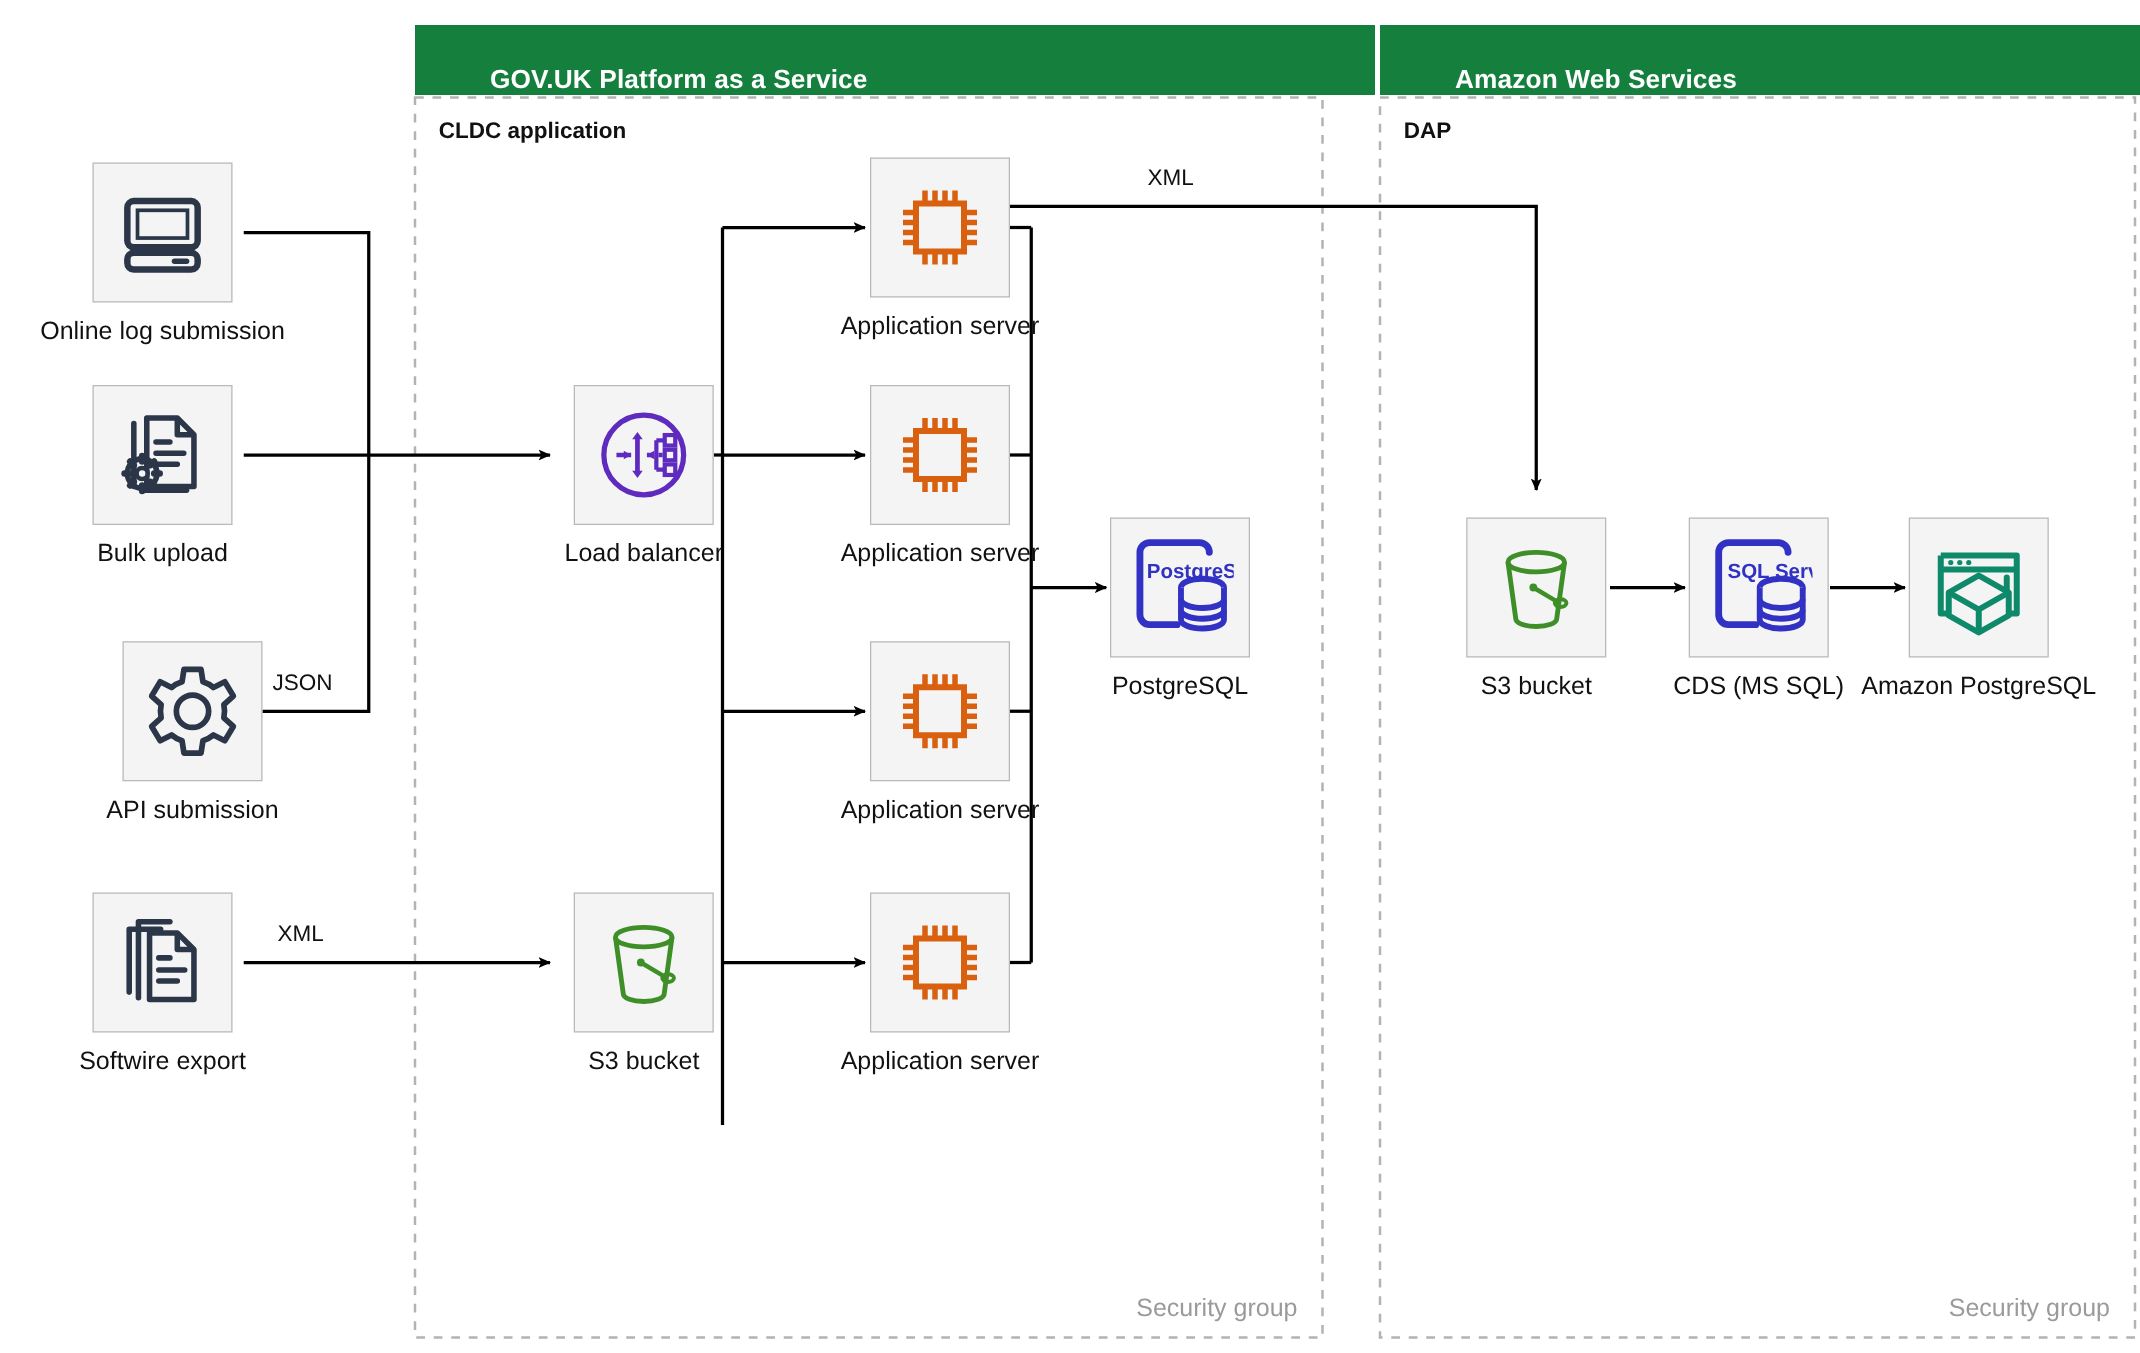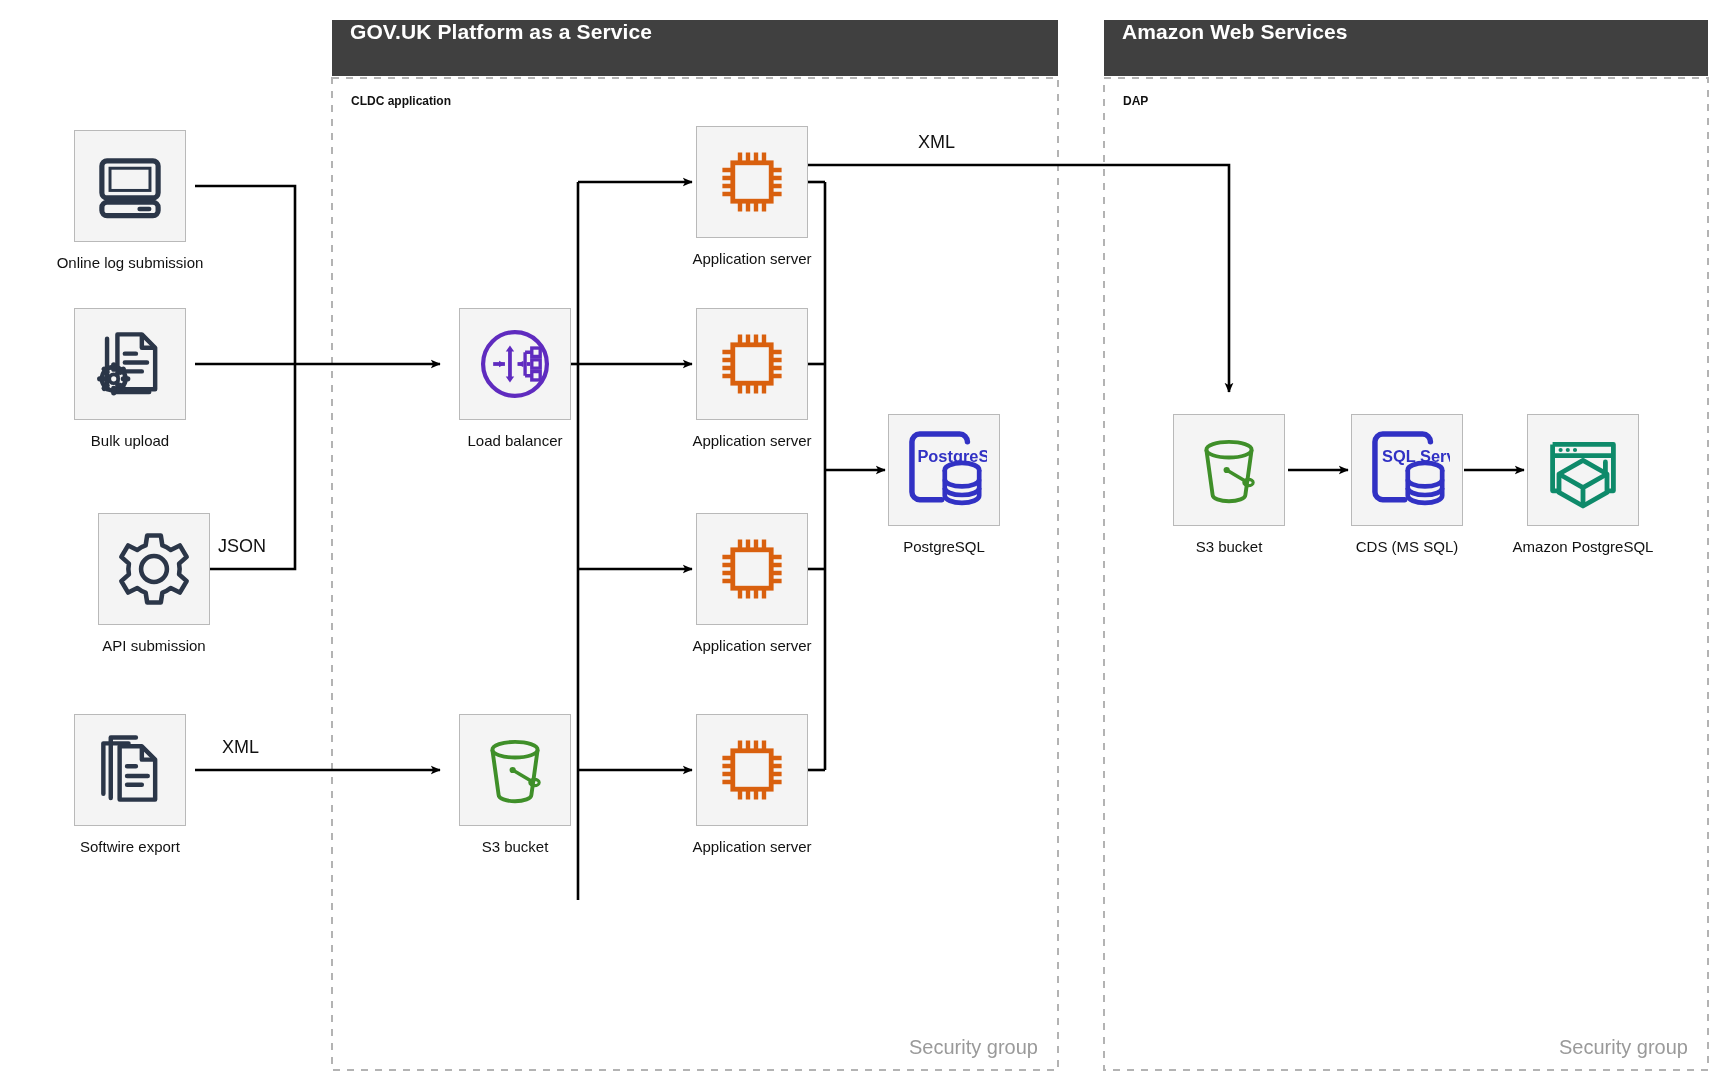--- a/index.html
+++ b/index.html
@@ -1,28 +1,28 @@
 <!DOCTYPE html>
 <html><head>
 <meta charset="utf-8">
 <style>
   html,body{margin:0;padding:0;background:#ffffff;}
   body{width:1712px;height:1082px;font-family:"Liberation Sans",sans-serif;position:relative;overflow:hidden;}
   #stage{position:relative;width:1712px;height:1082px;}
   svg.layer{position:absolute;left:0;top:0;width:1712px;height:1082px;}
 
-  .group-header{position:absolute;background:#404040;display:flex;align-items:flex-start;}
+  .group-header{position:absolute;background:#15803d;display:flex;align-items:flex-end;padding-left:42px;}
   .group-header span{color:#ffffff;font-weight:bold;font-size:21px;letter-spacing:.1px;padding-left:18px;}
 
-  .zone-title{position:absolute;font-weight:bold;font-size:12px;color:#111111;}
+  .zone-title{position:absolute;font-weight:bold;font-size:18px;color:#111111;}
   .sec-label{position:absolute;font-size:20px;color:#9a9a9a;text-align:right;}
 
   .node{position:absolute;}
   .node .box{width:112px;height:112px;background:#f4f4f4;border:1.6px solid #b9b9b9;box-sizing:border-box;display:flex;align-items:center;justify-content:center;}
-  .node .cap{position:absolute;left:50%;transform:translateX(-50%);top:124px;white-space:nowrap;font-size:15px;color:#111111;}
+  .node .cap{position:absolute;left:50%;transform:translateX(-50%);top:124px;white-space:nowrap;font-size:20px;color:#111111;}
   .edge-label{position:absolute;font-size:18px;color:#111111;white-space:nowrap;}
 </style>
 </head>
 <body>
 
 <div id="stage">
 
   <svg class="layer" viewBox="0 0 1712 1082">
     <defs>
       <marker id="arw" markerWidth="11" markerHeight="11" refX="9.2" refY="5" orient="auto" markerUnits="userSpaceOnUse">

